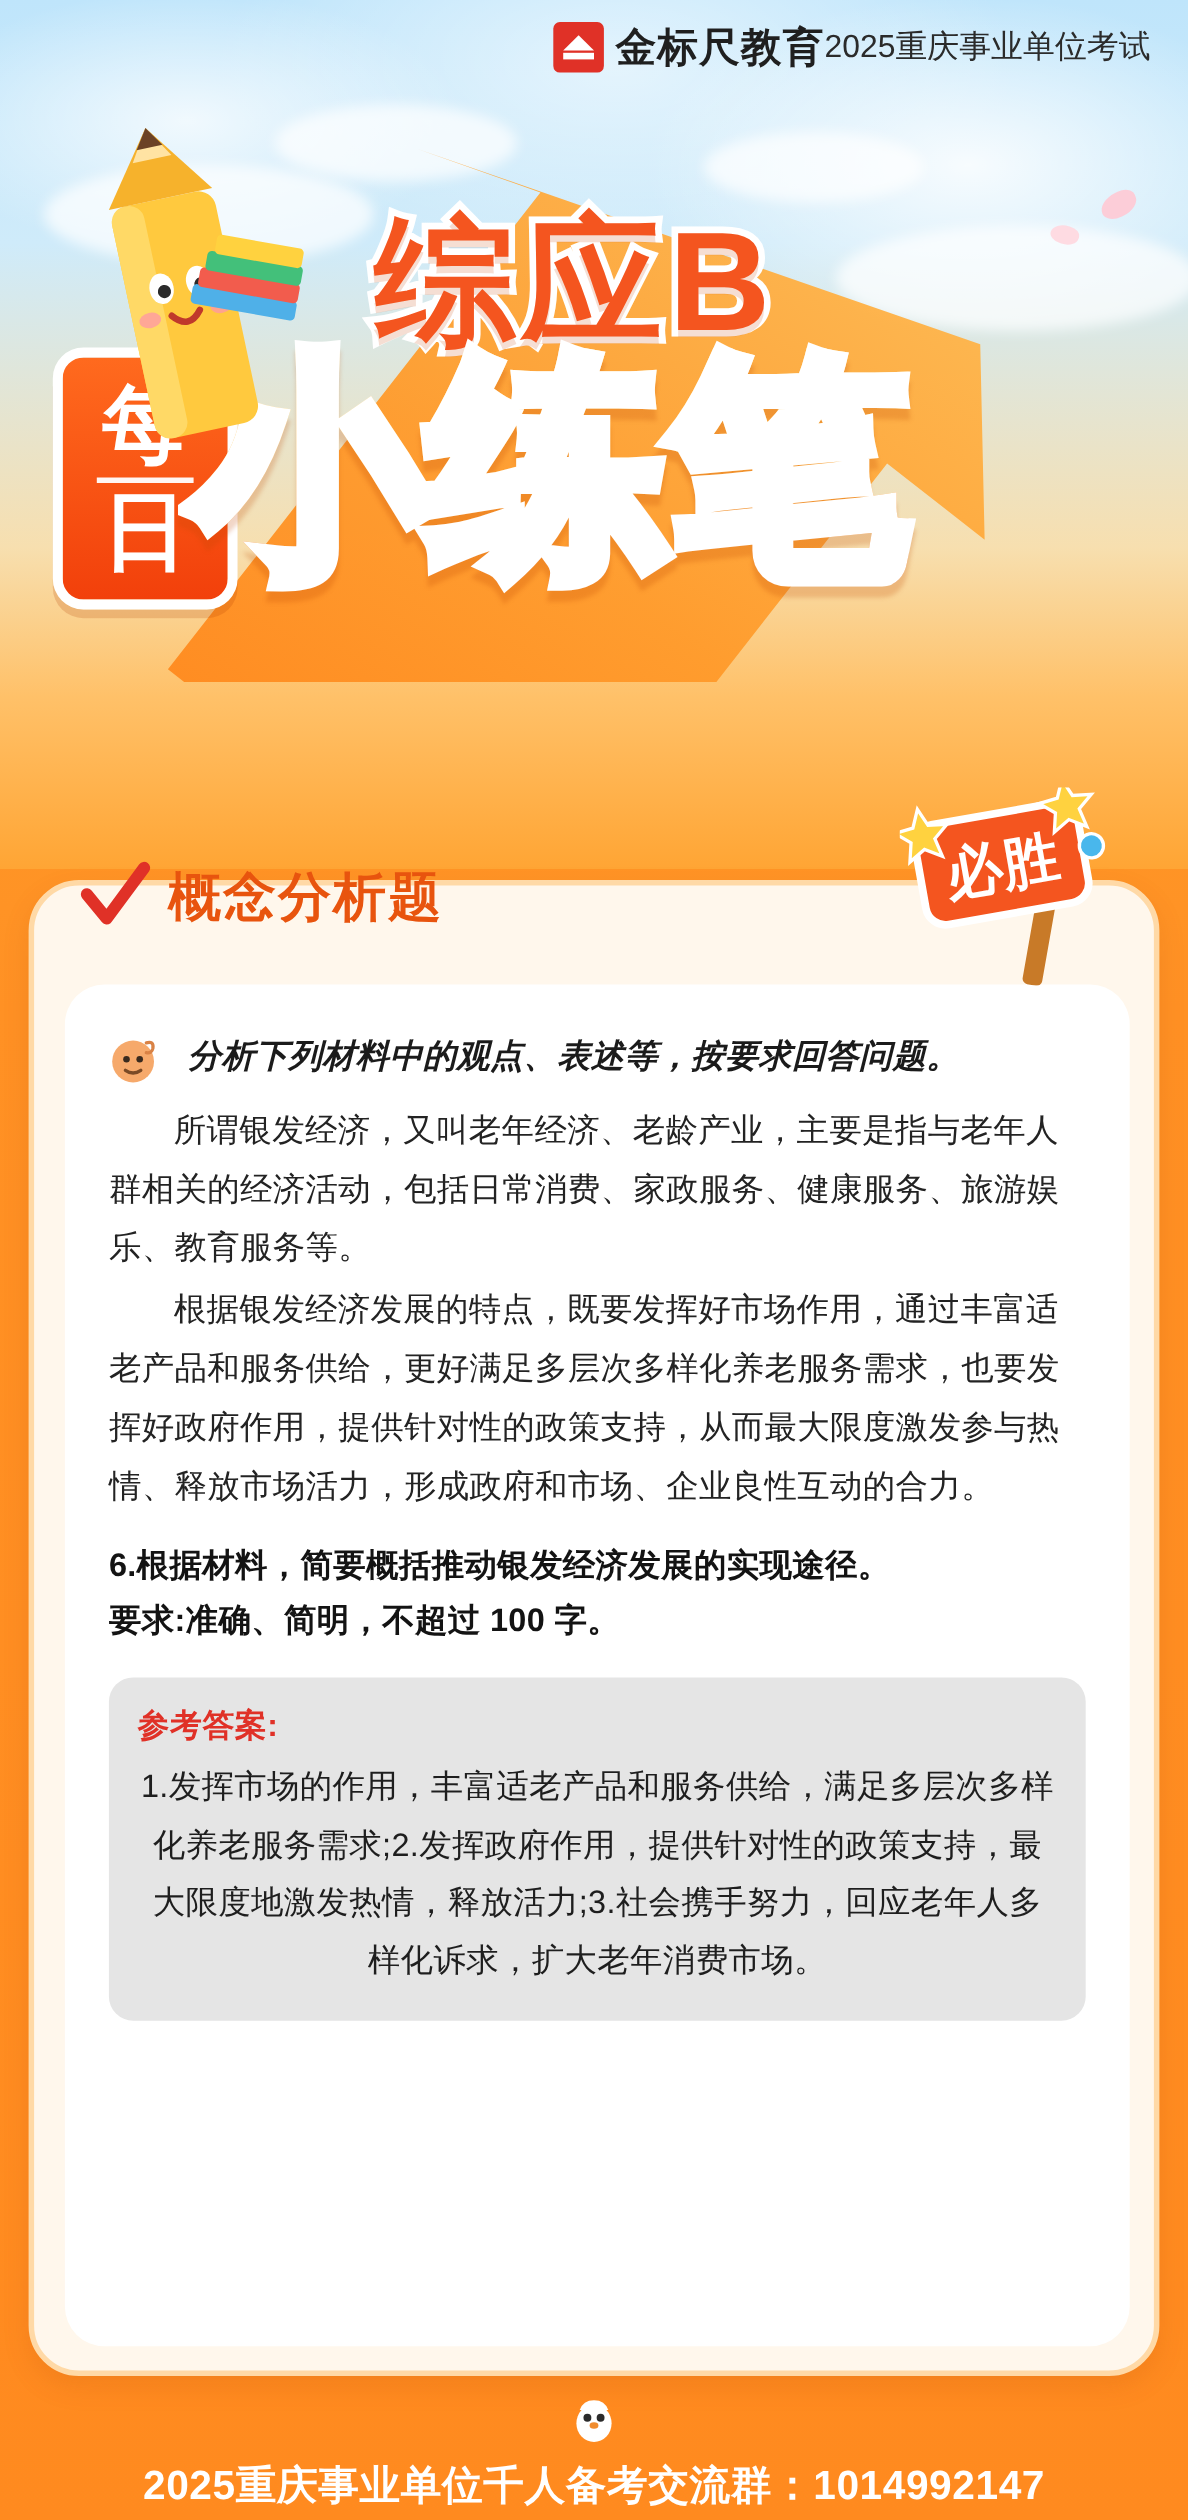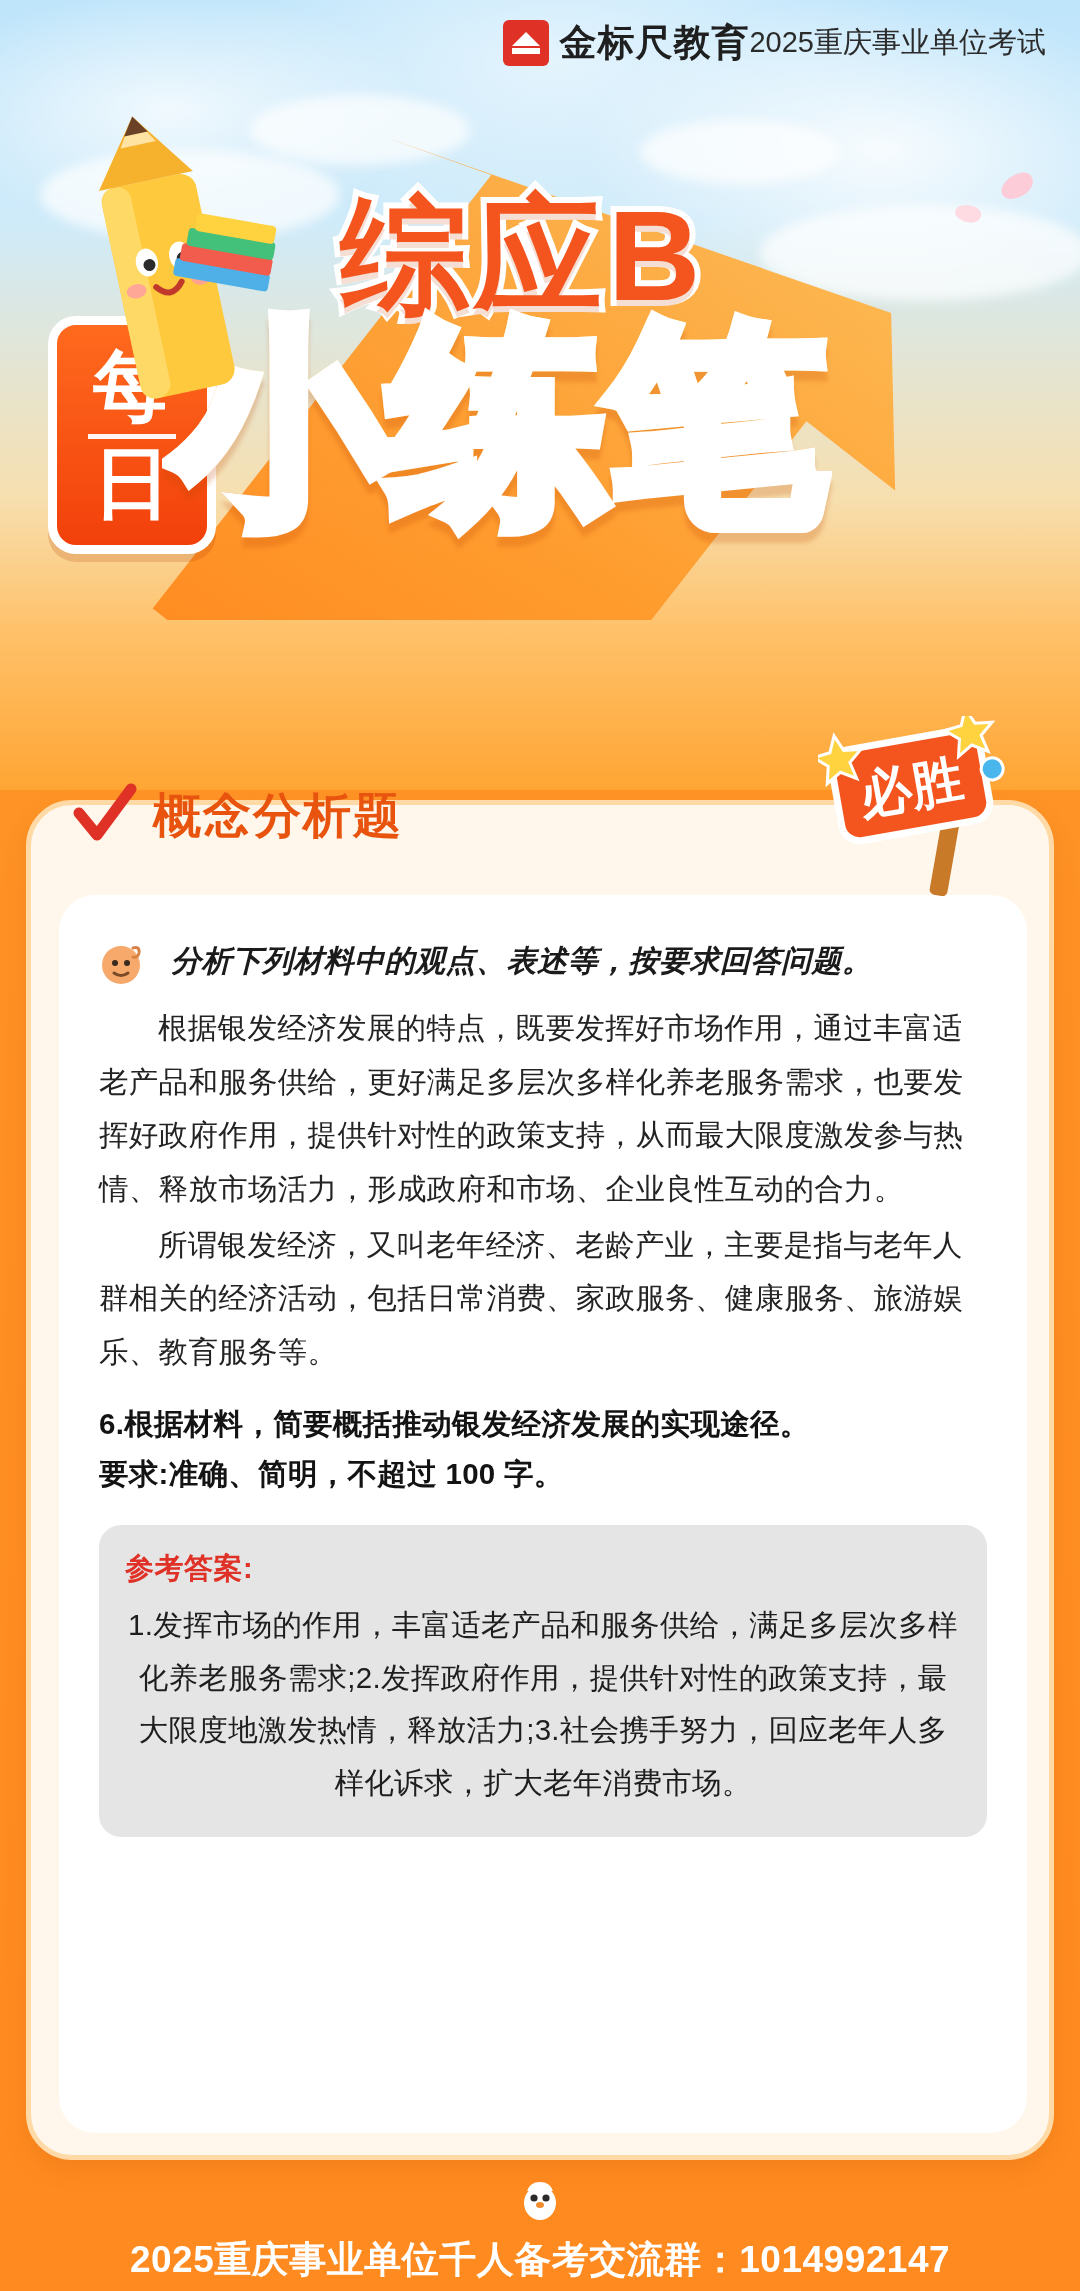--- a/index.html
+++ b/index.html
@@ -427,22 +427,22 @@
         <svg class="emoji-think" viewBox="0 0 46 46" xmlns="http://www.w3.org/2000/svg">
           <circle cx="22" cy="24" r="19" fill="#F6A96B"></circle>
           <circle cx="16" cy="22" r="3" fill="#3A2A1E"></circle>
           <circle cx="28" cy="22" r="3" fill="#3A2A1E"></circle>
           <path d="M15,32 q7,5 14,0" stroke="#7A4A26" stroke-width="3" fill="none" stroke-linecap="round"></path>
           <path d="M34,7 q7,-2 6,5 q-1,5 -6,4" stroke="#D98245" stroke-width="3" fill="none" stroke-linecap="round"></path>
         </svg>
         <div class="prompt-text">分析下列材料中的观点、表述等，按要求回答问题。</div>
       </div>
 
+      <p class="para">所谓银发经济，又叫老年经济、老龄产业，主要是指与老年人群相关的经济活动，包括日常消费、家政服务、健康服务、旅游娱乐、教育服务等。</p>
       <p class="para">根据银发经济发展的特点，既要发挥好市场作用，通过丰富适老产品和服务供给，更好满足多层次多样化养老服务需求，也要发挥好政府作用，提供针对性的政策支持，从而最大限度激发参与热情、释放市场活力，形成政府和市场、企业良性互动的合力。</p>
-      <p class="para">所谓银发经济，又叫老年经济、老龄产业，主要是指与老年人群相关的经济活动，包括日常消费、家政服务、健康服务、旅游娱乐、教育服务等。</p>
 
       <div class="question">6.根据材料，简要概括推动银发经济发展的实现途径。</div>
       <div class="requirement">要求:准确、简明，不超过 100 字。</div>
 
       <div class="answer-box">
         <div class="answer-label">参考答案:</div>
         <div class="answer-text">1.发挥市场的作用，丰富适老产品和服务供给，满足多层次多样化养老服务需求;2.发挥政府作用，提供针对性的政策支持，最大限度地激发热情，释放活力;3.社会携手努力，回应老年人多样化诉求，扩大老年消费市场。</div>
       </div>
 
     </div>

